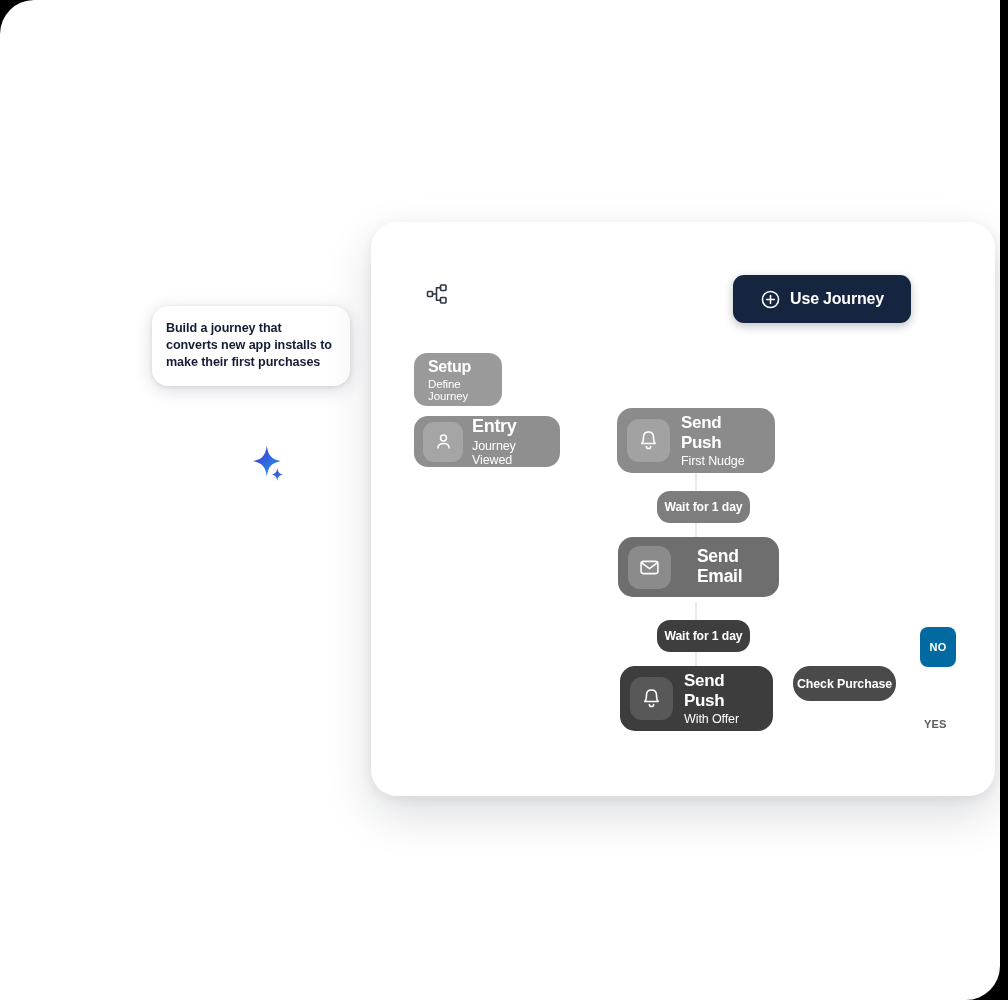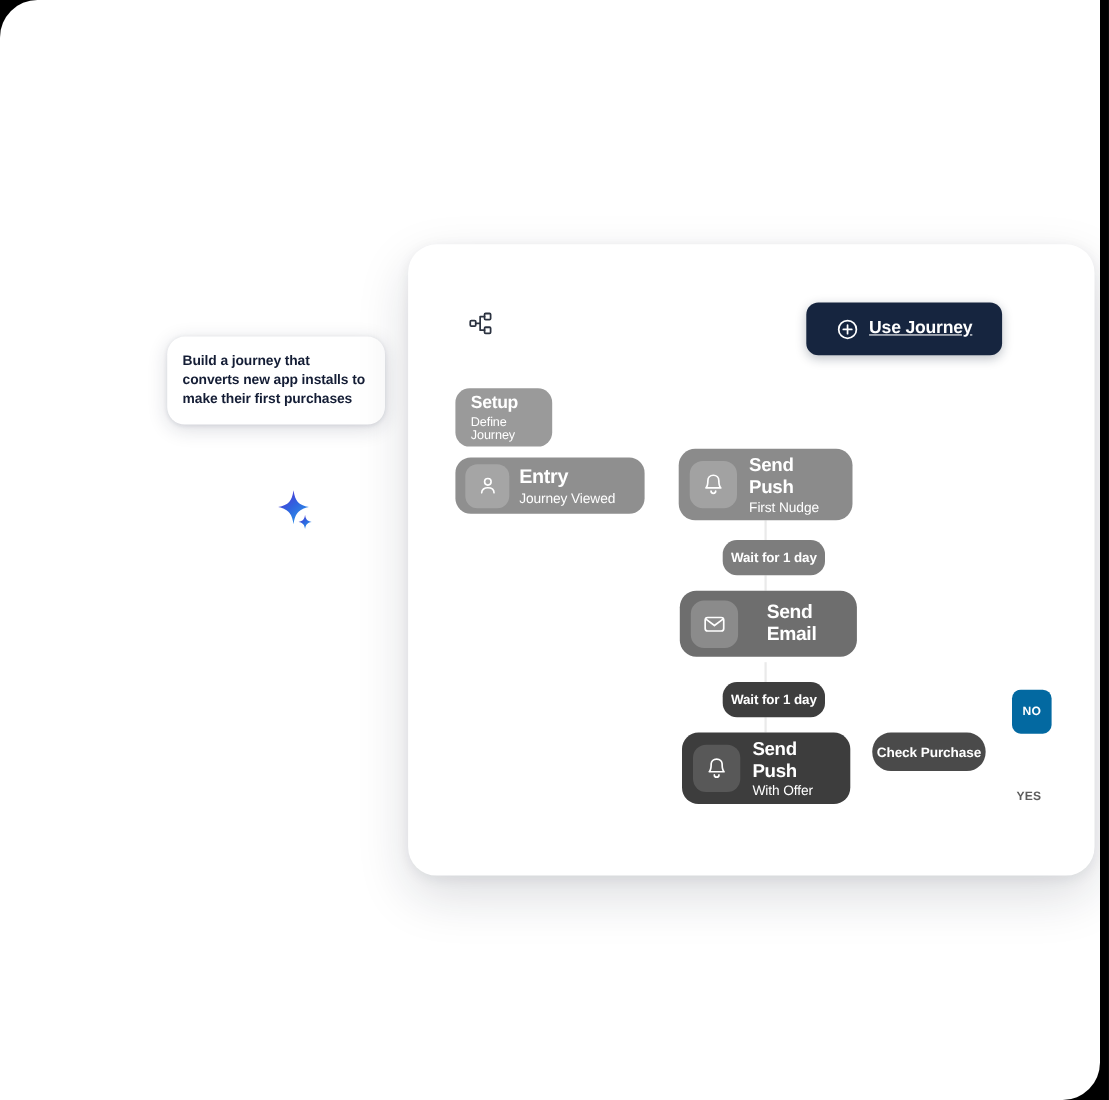--- a/index.html
+++ b/index.html
@@ -124,21 +124,20 @@
     align-items: center;
     justify-content: center;
     gap: 9px;
     box-shadow: 0 3px 10px rgba(16,28,52,0.28);
     cursor: pointer;
   }
   #use-journey-label {
     font-size: 16px;
     font-weight: 700;
     letter-spacing: -0.2px;
-    text-decoration: underline;
   }
 
   
   .node {
     position: absolute;
     border-radius: 14px;
     display: flex;
     align-items: center;
     box-sizing: border-box;
     color: #ffffff;
@@ -185,21 +184,21 @@
     justify-content: center;
     padding: 0 16px 0 14px;
     border-radius: 13px;
   }
   #node-setup .node-title { font-size: 16px; }
   #node-setup .node-sub { font-size: 11.5px; }
 
   #node-entry {
     left: 43px;
     top: 194px;
-    width: 172px;
+    width: 146px;
     height: 51px;
     background: #8f8f8f;
     padding: 0 10px 0 9px;
     gap: 9px;
   }
   #node-entry .node-title { font-size: 18px; }
 
   #node-push-1 {
     left: 246px;
     top: 186px;

